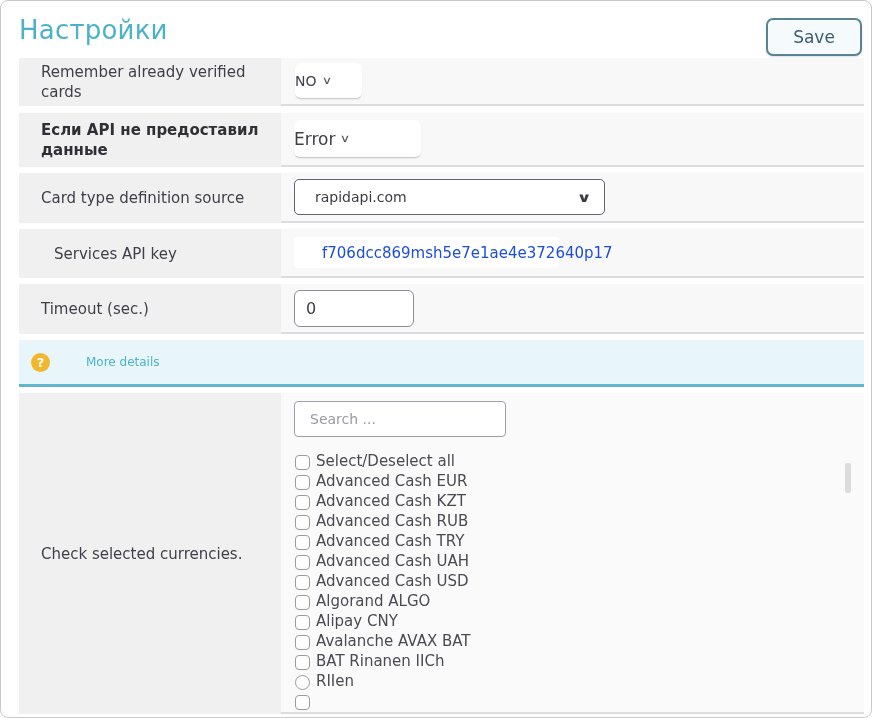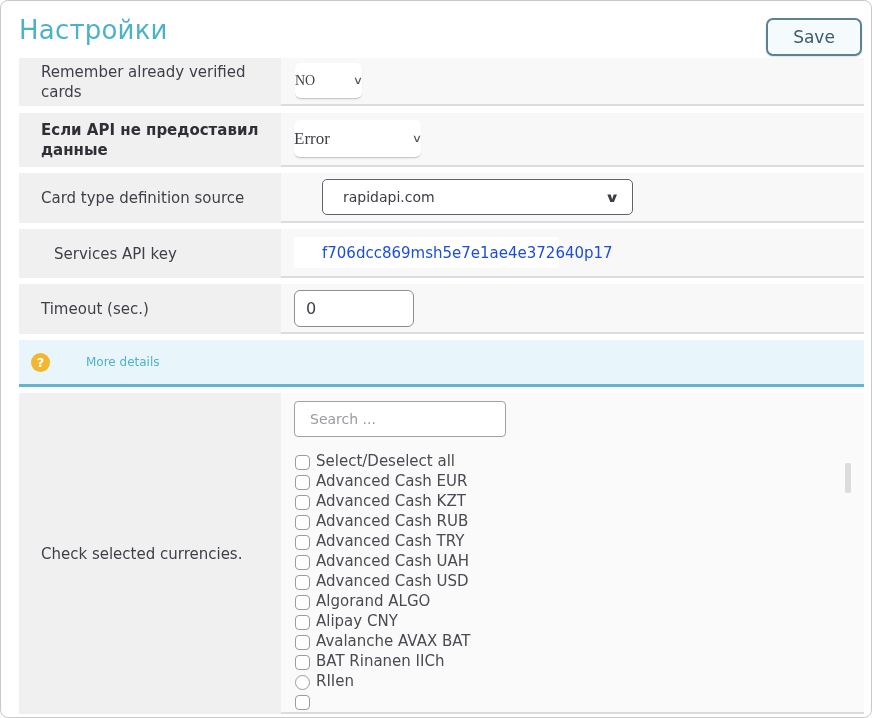--- a/index.html
+++ b/index.html
@@ -63,39 +63,37 @@
   .row-4 { height: 49px; }
   .row-4 .row-label { padding-left: 35px; }
   .row-5 { height: 50px; }
 
   
   .mini-select {
     background: #ffffff;
     border-radius: 6px;
     border-bottom: 1px solid #c9c9cc;
     box-shadow: 0 1px 2px rgba(0,0,0,.06);
-    display: inline-flex; align-items: center; justify-content: space-between;
+    display: inline-flex; align-items: center; justify-content: flex-start;
     gap: 6px; cursor: pointer;
     color: #3f3f49;
-    font-family: Liberation Serif, serif;
   }
   .no-select   { width: 67px;  height: 36px; font-size: 14px; margin-left: 1px; }
   .error-select{ width: 127px; height: 38px; font-size: 17px; }
   .chev-small { font-size: 11px; color: #55555e; transform: scaleX(1.3); }
 
   .full-select {
     width: 311px; height: 36px;
     background: #ffffff;
     border: 1px solid #62626e;
     border-radius: 5px;
     display: flex; align-items: center;
     padding: 0 14px 0 20px;
     font-size: 14px; color: #3c3c45;
     cursor: pointer;
-    margin-left: 28px;
   }
   .full-select .chev-big {
     margin-left: auto; font-size: 13px; color: #3c3c45;
     transform: scaleX(1.45); font-weight: 600;
   }
 
   .key-box {
     width: 265px; height: 31px;
     background: #ffffff; border-radius: 4px;
     display: flex; align-items: center;

